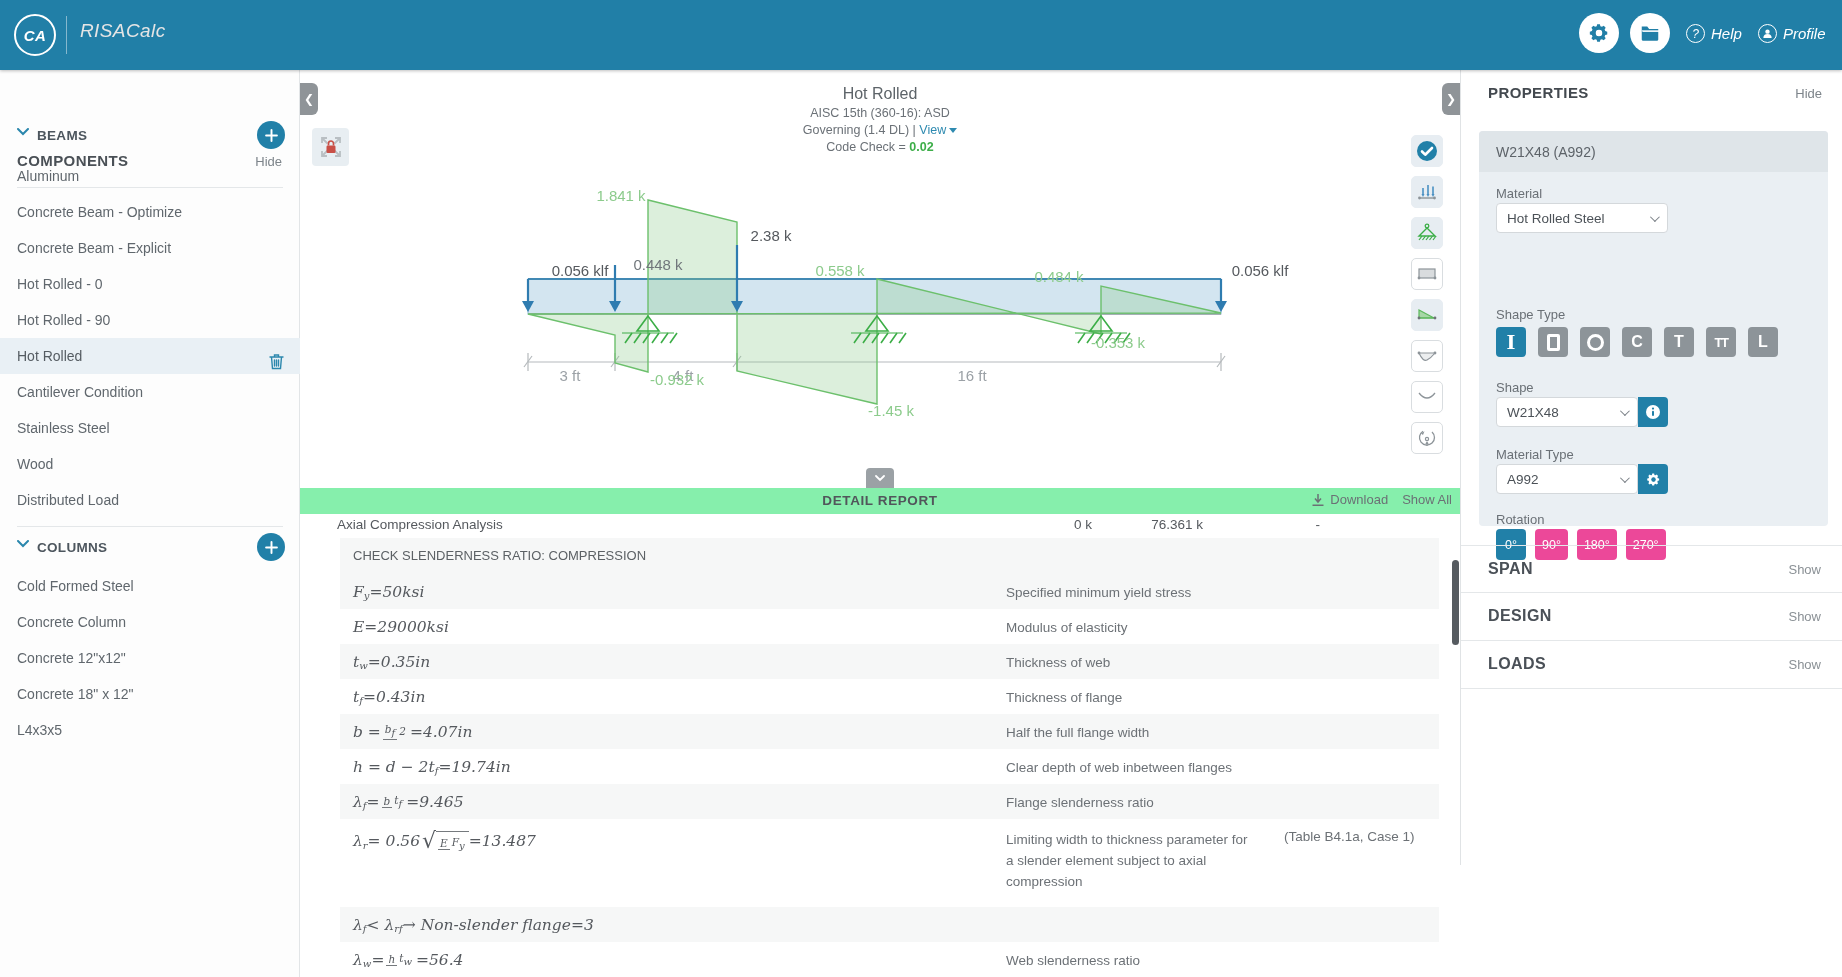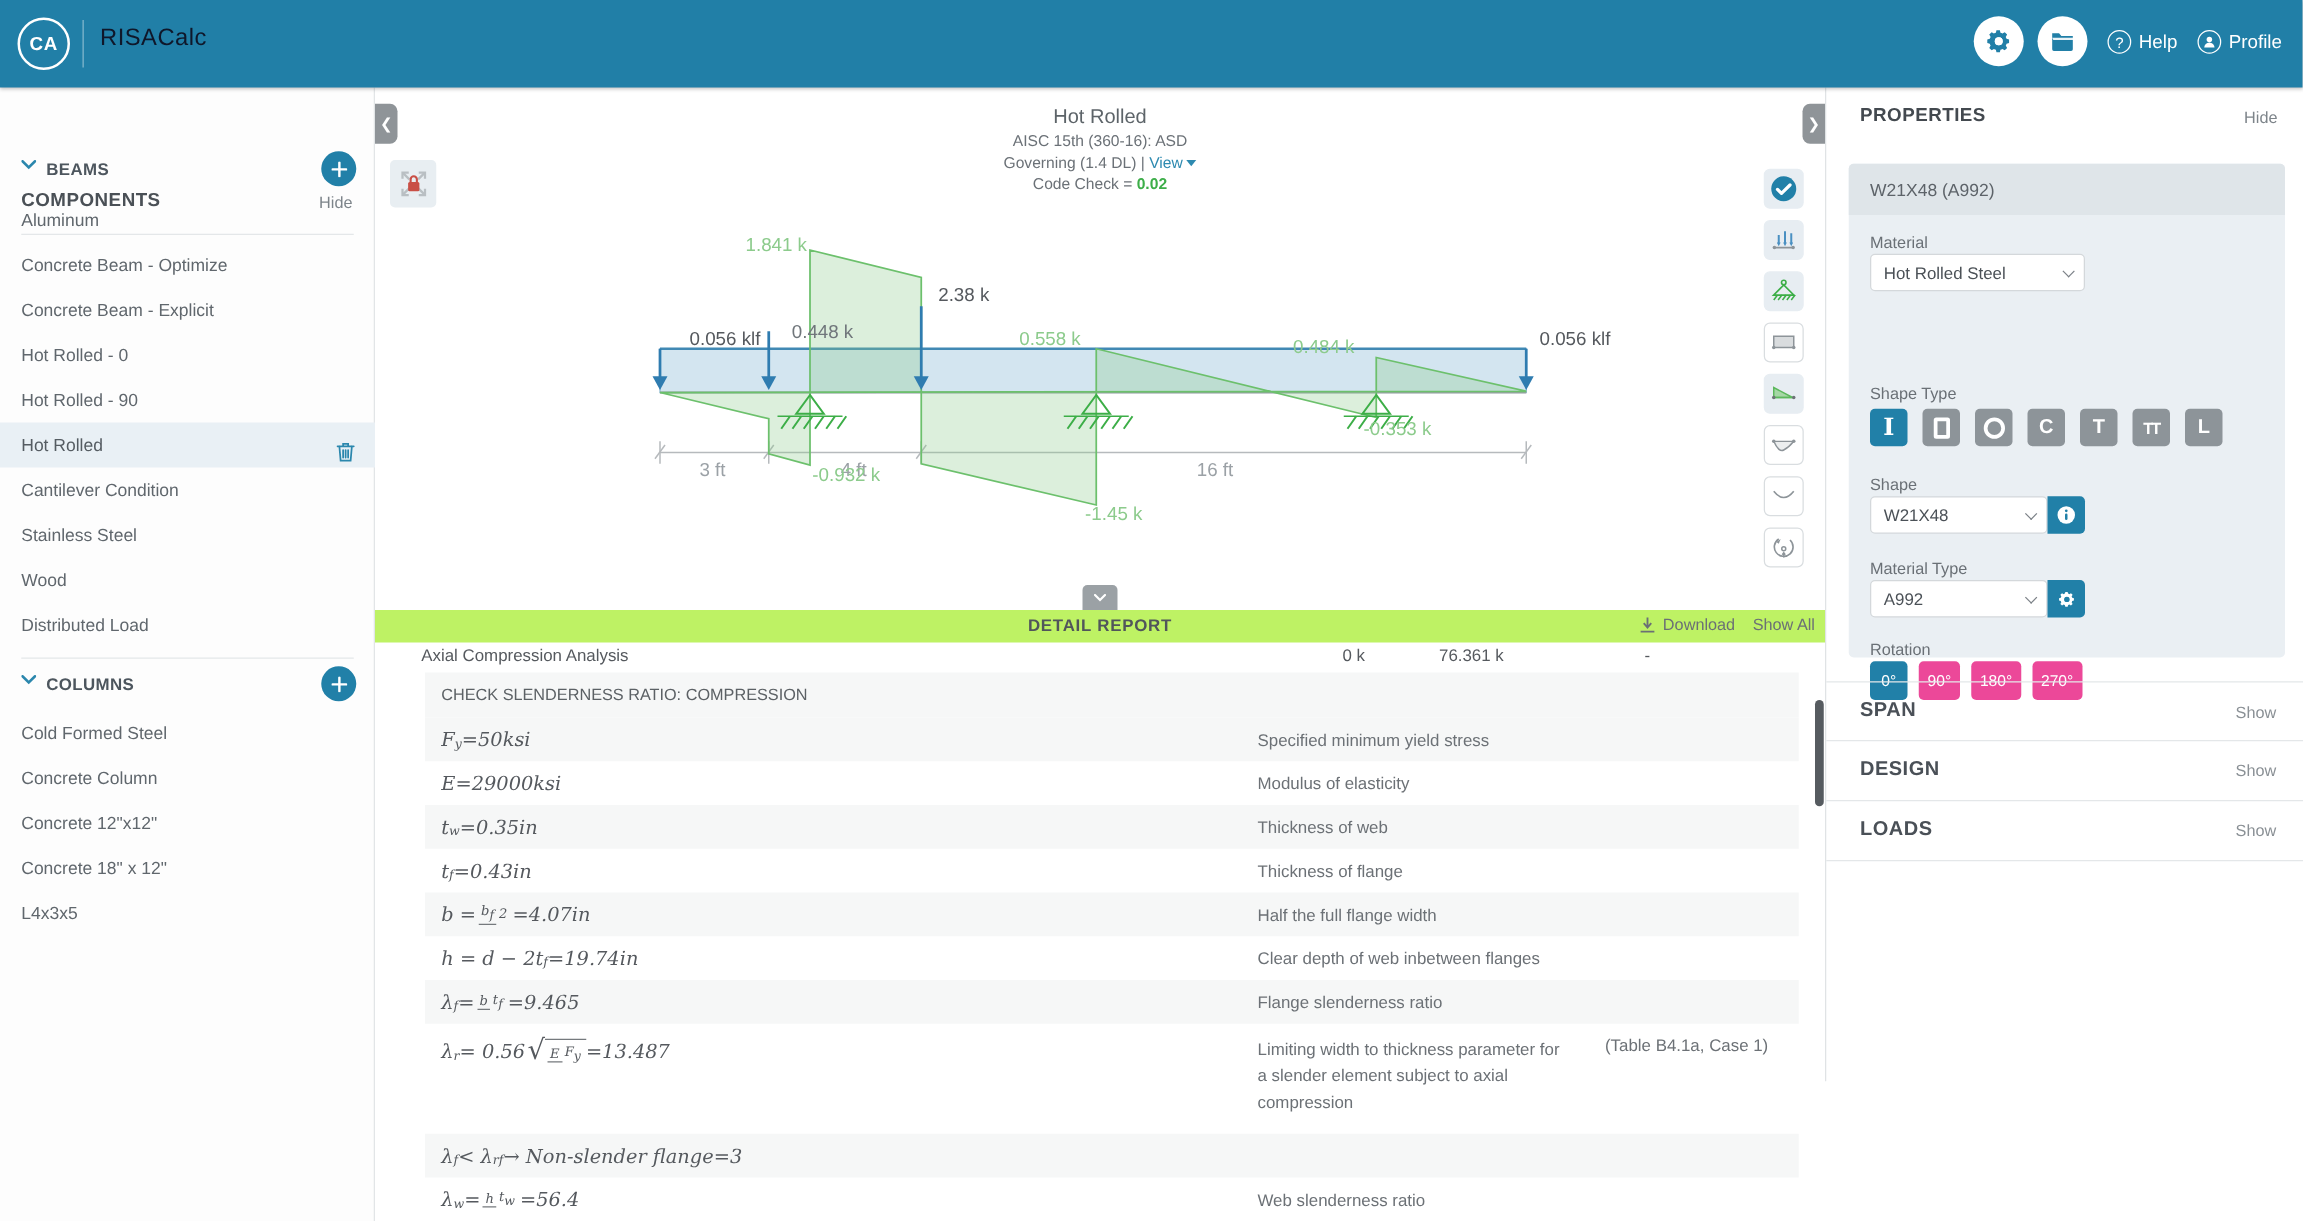--- a/index.html
+++ b/index.html
@@ -1,26 +1,26 @@
 <!DOCTYPE html>
 <html><head>
 <meta charset="utf-8">
 <style>
   * { margin:0; padding:0; box-sizing:border-box; }
   html,body { width:1842px; height:977px; overflow:hidden; background:#fff;
     font-family:"Liberation Sans", sans-serif; }
 
   
   #appbar { position:absolute; left:0; top:0; width:1842px; height:70px; background:#217fa7;
-    box-shadow:0 1px 3px rgba(0,0,0,.25); z-index:50; }
+    box-shadow:0 1px 3px rgba(0,0,0,.25); z-index:50;font-style:italic; }
   #logo-circle { position:absolute; left:14px; top:14px; width:42px; height:42px; border-radius:50%;
     background:#217fa7; border:2px solid #fff; color:#fff; display:flex; align-items:center; justify-content:center;
     font-size:15px; font-weight:bold; letter-spacing:.5px; background:transparent; }
   #brand-divider { position:absolute; left:66px; top:16px; width:1px; height:38px; background:rgba(255,255,255,.45); }
-  #brand-name { position:absolute; left:80px; top:20px; color:#0f172a; font-size:19px; letter-spacing:.4px; }
+  #brand-name { position:absolute; left:80px; top:20px; color:#e5e5e5; font-size:19px; letter-spacing:.4px; }
   #project-title { position:absolute; left:0; top:20px; width:1842px; text-align:center; color:#fff; font-size:20px; letter-spacing:.3px; }
   .hdr-circle { position:absolute; top:13px; width:40px; height:40px; border-radius:50%; background:#fff;
     display:flex; align-items:center; justify-content:center; cursor:pointer; }
   #hdr-gear { left:1579px; }
   #hdr-folder { left:1630px; }
   .hdr-link { position:absolute; top:24px; color:#fff; font-size:15px; display:flex; align-items:center; gap:6px; cursor:pointer; }
   #hdr-help { left:1686px; }
   #hdr-profile { left:1758px; }
   .ring-icon { width:19px; height:19px; border:1.5px solid #fff; border-radius:50%;
     display:flex; align-items:center; justify-content:center; font-size:12px; }
@@ -65,21 +65,21 @@
 
   
   #view-toolbar { position:absolute; left:1111px; top:65px; width:32px; z-index:6; }
   .vt-btn { width:32px; height:32px; margin-bottom:9px; border-radius:5px; background:#fff;
     border:1px solid #d9dde0; display:flex; align-items:center; justify-content:center; cursor:pointer; }
   .vt-btn.lit { background:#e7edf2; border-color:#e7edf2; }
 
   
   #report-collapse-tab { position:absolute; left:566px; top:398px; width:28px; height:20px; background:#9ba1a5;
     border-radius:4px 4px 0 0; color:#fff; display:flex; align-items:center; justify-content:center; cursor:pointer; z-index:4;}
-  #report-bar { position:absolute; left:0; top:418px; width:1160px; height:26px; background:#bef264; z-index:4; }
+  #report-bar { position:absolute; left:0; top:418px; width:1160px; height:26px; background:#86efac; z-index:4; }
   #report-title { position:absolute; left:0; top:5px; width:1160px; text-align:center; font-size:13.5px;
     font-weight:bold; color:#51565b; letter-spacing:.6px; }
   #report-actions { position:absolute; right:8px; top:4px; display:flex; gap:14px; align-items:center; }
   .report-action { font-size:13px; color:#6b7075; cursor:pointer; display:flex; align-items:center; gap:5px; z-index:5;}
   #report-body { position:absolute; left:0; top:444px; width:1160px; height:463px; overflow:hidden; }
 
   #summary-row { position:relative; height:22px; }
   #summary-label { position:absolute; left:37px; top:3px; font-size:13.5px; color:#55595e; }
   .summary-val { position:absolute; top:3px; font-size:13.5px; color:#55595e; text-align:right; width:90px; }
   #section-row { position:relative; margin-left:40px; width:1099px; height:36px; background:#f6f7f7; margin-top:2px; }

